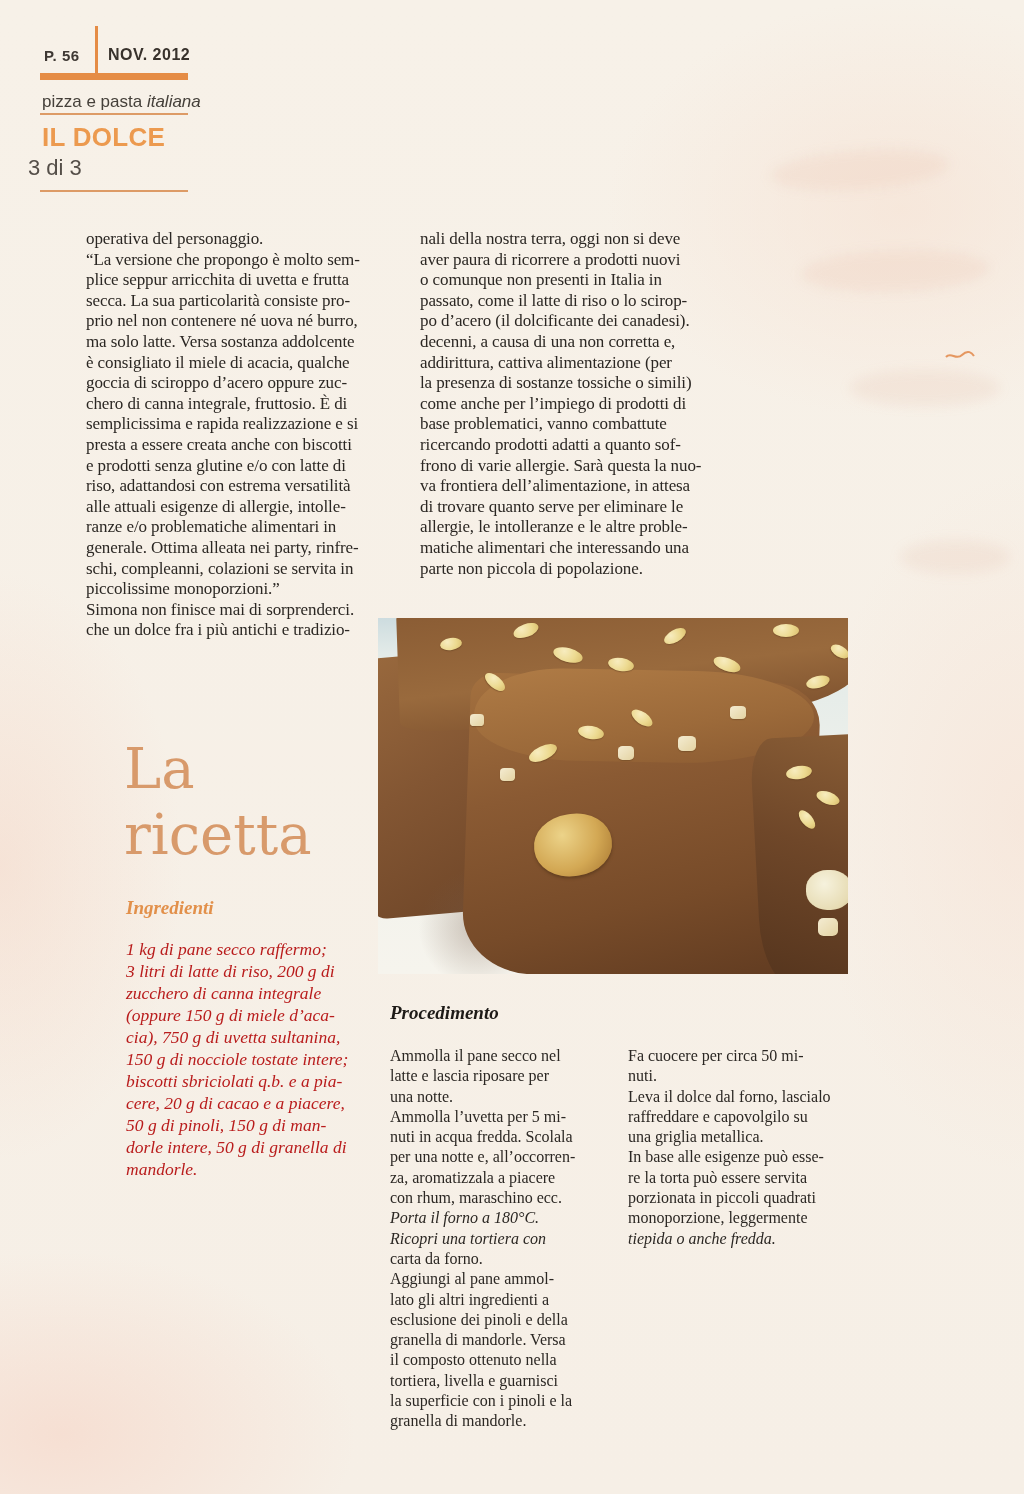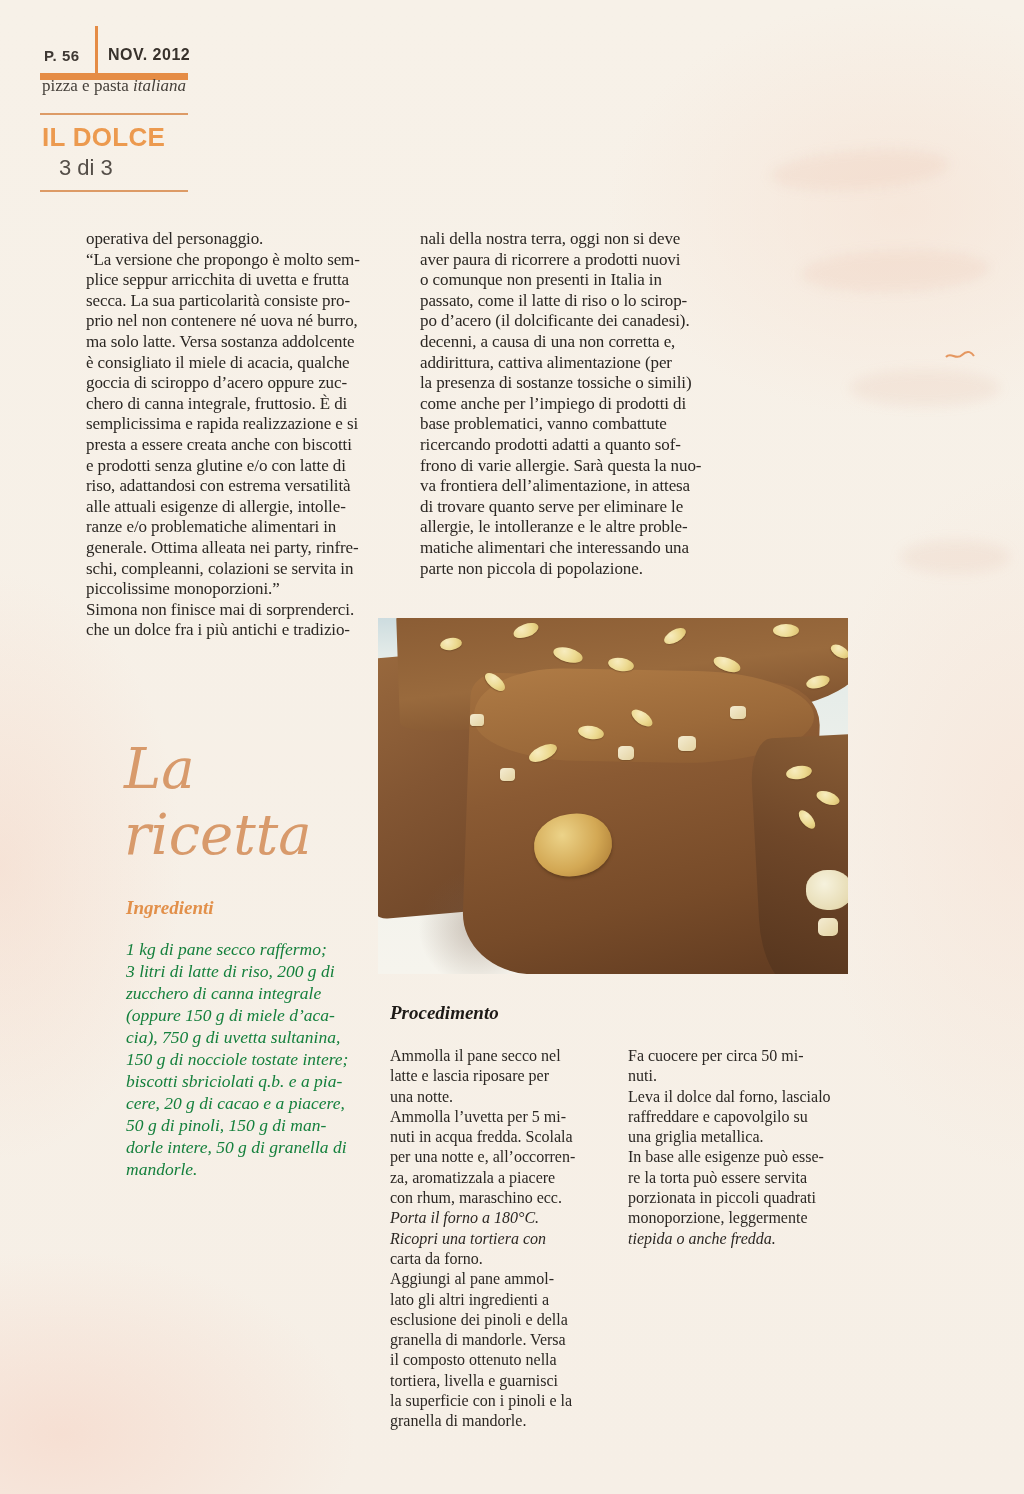--- a/index.html
+++ b/index.html
@@ -16,38 +16,38 @@
   .abs{position:absolute;}
   .sans{font-family:"Liberation Sans",sans-serif;}
   .it{font-style:italic;}
   .tl{white-space:nowrap;}
 
   
   .pageno{left:44px;top:47px;font-size:15px;font-weight:bold;color:#3e3833;letter-spacing:.5px;}
   .issue{left:108px;top:46px;font-size:16px;font-weight:bold;color:#38322c;letter-spacing:.5px;}
   .hdr-vline{left:95px;top:26px;width:3px;height:47px;background:#e58c45;}
   .hdr-bar{left:40px;top:73px;width:148px;height:7px;background:#e58c45;}
-  .brand{left:42px;top:76px;font-size:17px;color:#45403a;font-family:Liberation Serif, serif;}
+  .brand{left:42px;top:92px;font-size:17px;color:#45403a;}
   .rule{height:2px;background:#dd9b66;width:148px;left:40px;}
   .rule1{top:113px;}
   .rule2{top:190px;}
   .section-title{left:42px;top:122px;font-size:26px;font-weight:bold;color:#ec9a4f;letter-spacing:.3px;}
-  .section-part{left:59px;top:155px;font-size:22px;color:#544e48;}
+  .section-part{left:28px;top:155px;font-size:22px;color:#544e48;}
 
   
   .introcol{top:229px;font-size:17px;line-height:20.6px;color:#2b2723;margin-left:42px;}
   .introcol .tl{letter-spacing:-0.1px;}
   .icol1{left:44px;width:326px;}
   .icol2{left:378px;width:326px;}
 
   
-  .recipe-title{left:124px;top:736px;font-family:"DejaVu Serif",serif;font-style:italic;
+  .recipe-title{left:124px;top:736px;font-family:"DejaVu Serif",serif;
     font-size:56px;line-height:66px;color:#d89a6b;}
   .ingr-head{left:126px;top:897px;font-size:19px;font-weight:bold;font-style:italic;color:#e2904a;}
-  .ingr-lines{left:126px;top:938px;font-size:17.5px;line-height:22px;font-style:italic;color:#15803d;}
+  .ingr-lines{left:126px;top:938px;font-size:17.5px;line-height:22px;font-style:italic;color:#b91c1c;}
 
   .proc-head{left:390px;top:1002px;font-size:19px;font-weight:bold;font-style:italic;color:#1d1a17;}
   .proccol{top:1046px;font-size:16px;line-height:20.3px;color:#2b2723;}
   .pcol1{left:390px;width:232px;}
   .pcol2{left:628px;width:240px;}
 
   
   .photo{left:378px;top:618px;width:470px;height:356px;overflow:hidden;
     background:linear-gradient(180deg,#cddcdf 0%,#e3ebe8 10%,#f1f2ec 55%,#f6f4ed 100%);}
   .cake{position:absolute;}

